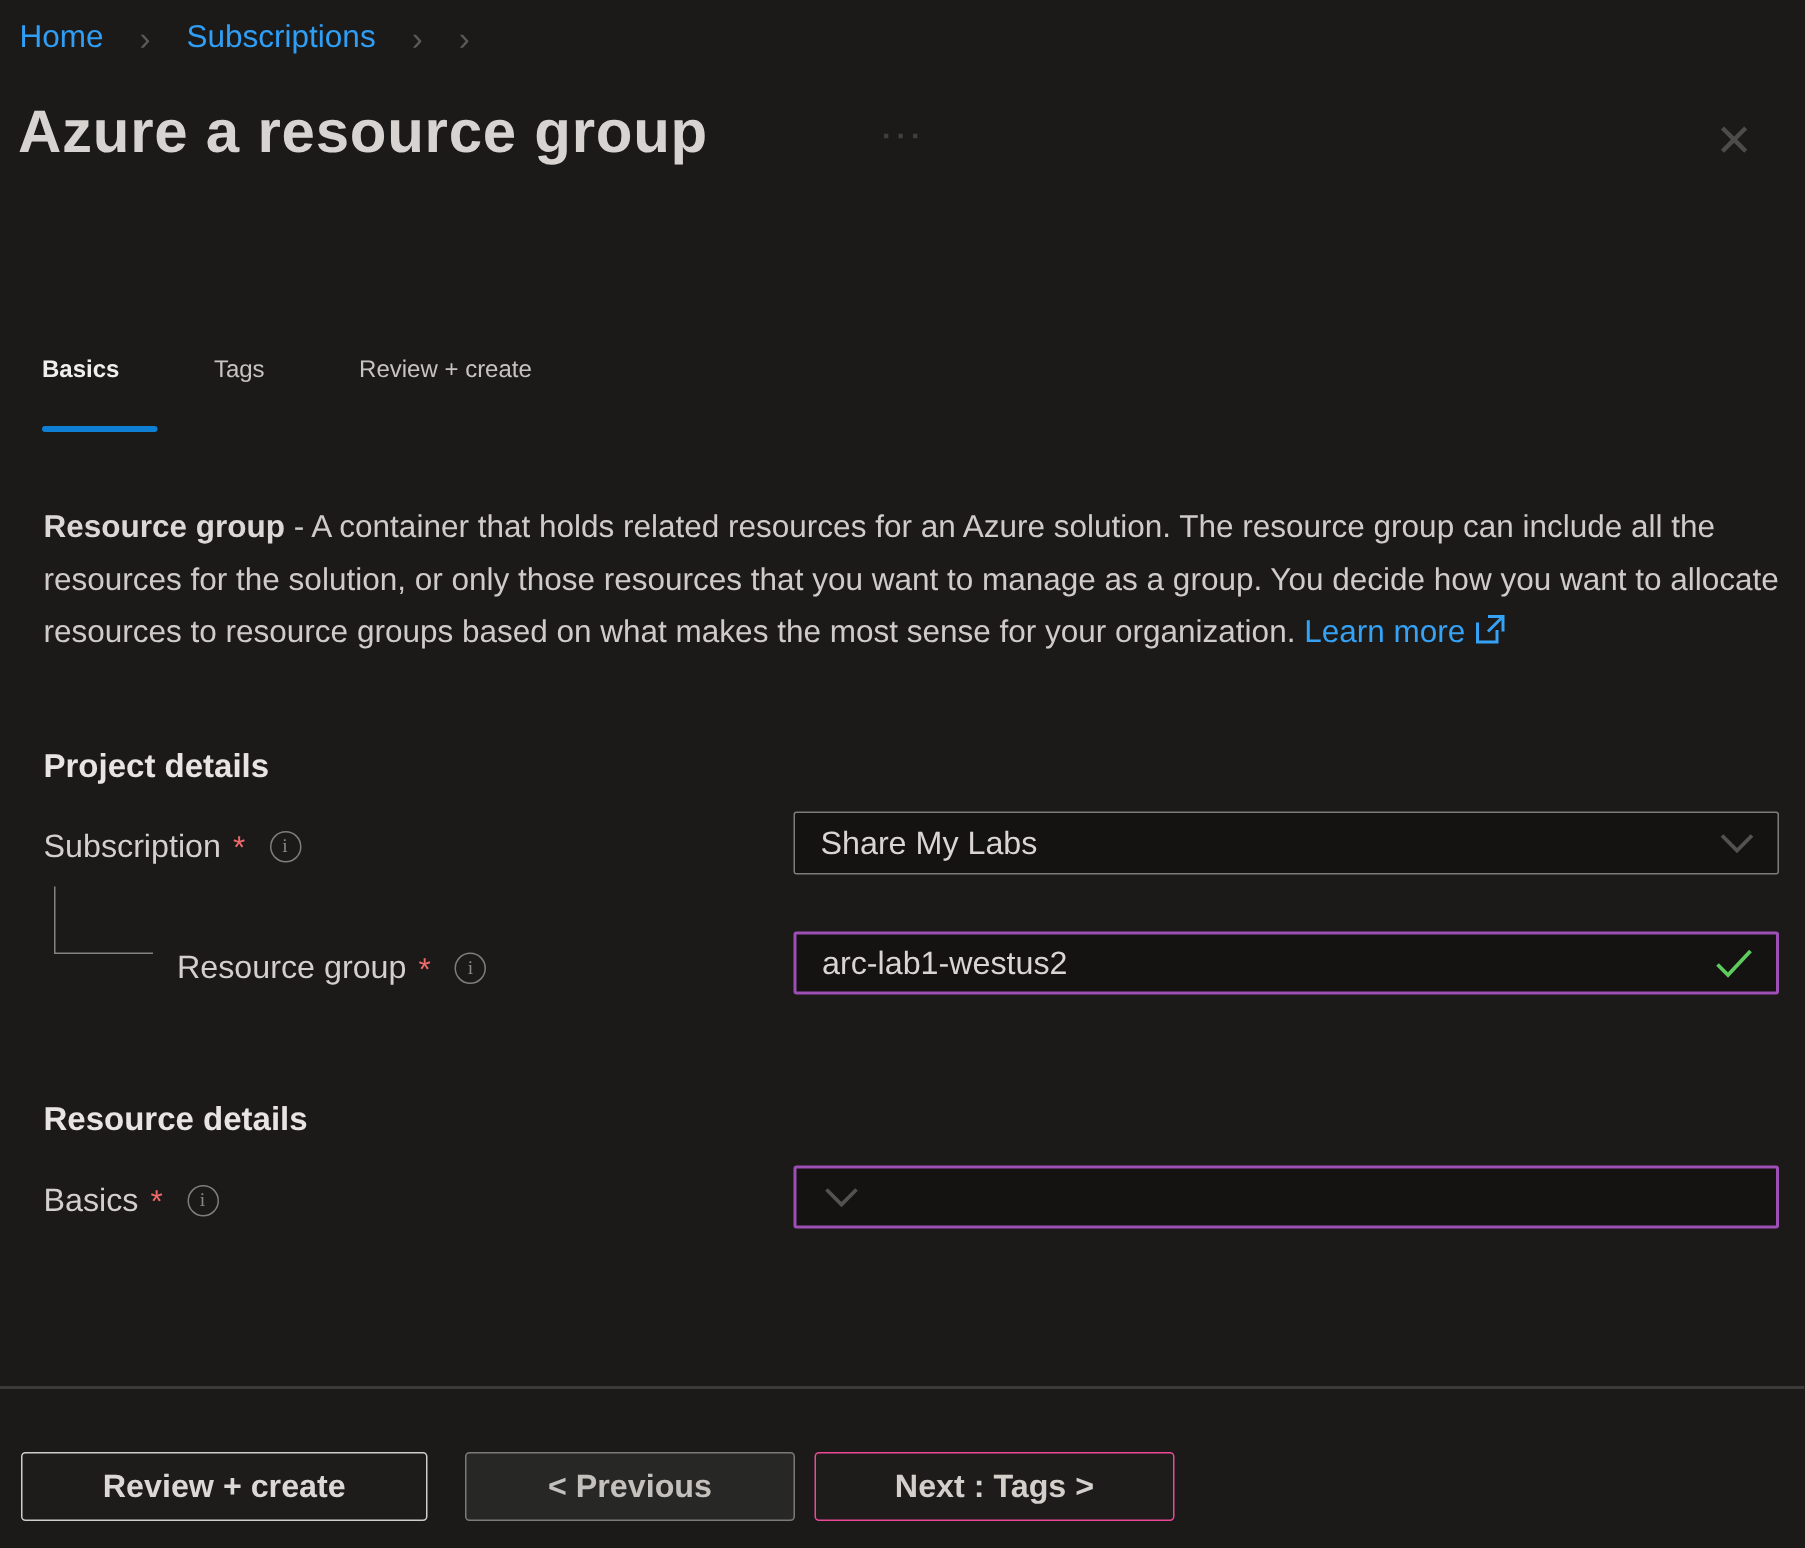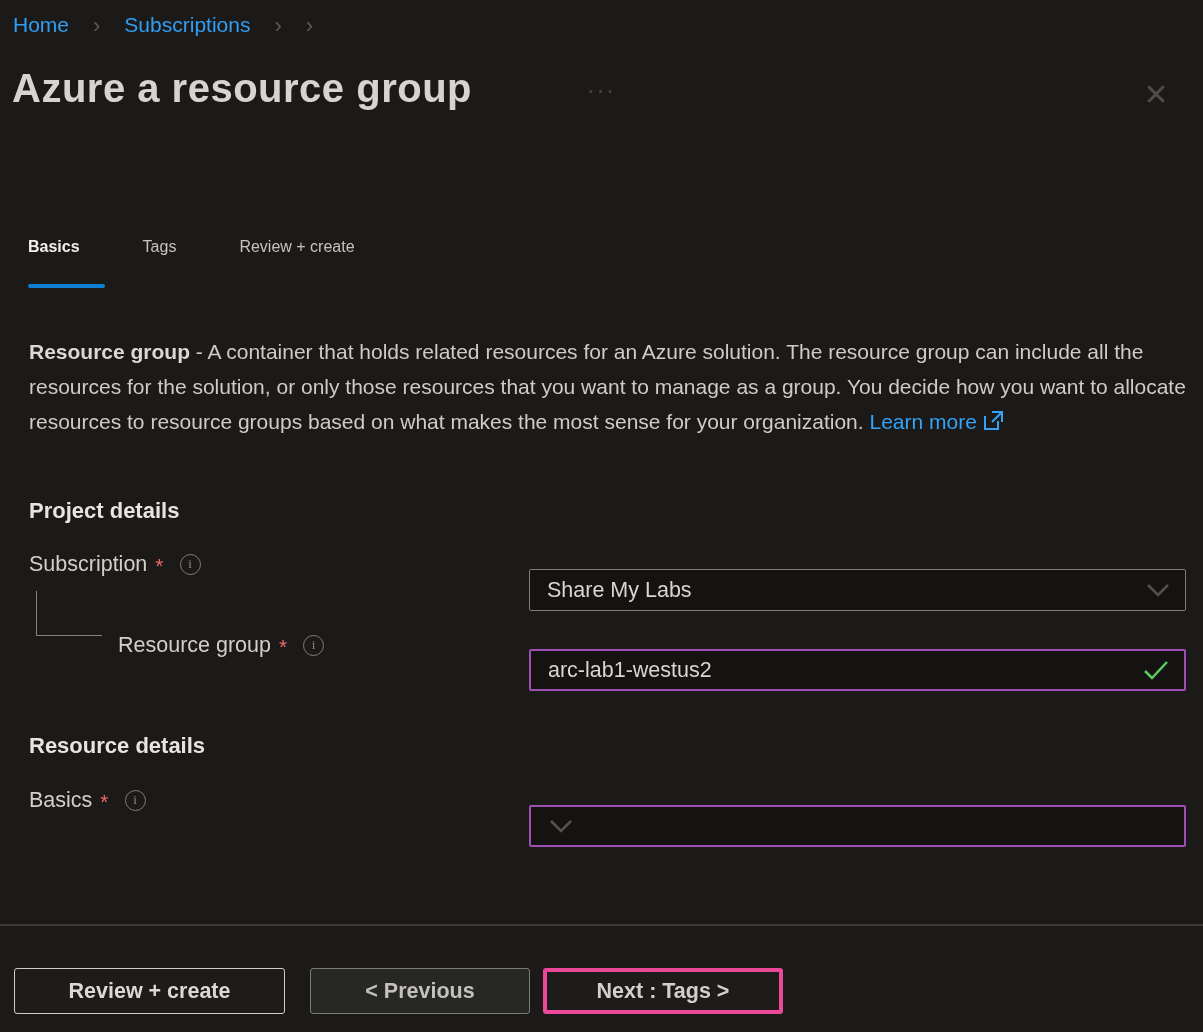--- a/index.html
+++ b/index.html
@@ -89,21 +89,20 @@
   }
 
   
   .field {
     left: 529px; width: 657px; height: 42px;
     background: #141312;
     display: flex; align-items: center;
     padding: 0 14px 0 17px;
     font-size: 21.5px; color: #d8d5d2;
     border-radius: 2px;
-    margin-top: 28px;
   }
   .field .value { flex: 1; }
   .f-subscription { top: 541px; border: 1px solid #7e7c79; cursor: pointer; }
   .f-resource-group { top: 621px; border: 2px solid #9d4fb3; }
   .f-region { top: 777px; border: 2px solid #9d4fb3; cursor: pointer; }
   .field input {
     flex: 1; background: transparent; border: none; outline: none;
     font-family: "Liberation Sans", sans-serif;
     font-size: 21.5px; color: #d8d5d2; height: 100%;
   }
@@ -112,21 +111,21 @@
   
   .divider { top: 924px; left: 0; width: 1203px; height: 2px; background: #3c3b39; }
   .btn {
     top: 968px; height: 46px;
     display: flex; align-items: center; justify-content: center;
     font-size: 21.5px; border-radius: 3px; cursor: pointer;
     background: #1d1c1b;
   }
   .btn-review { left: 14px; width: 271px; border: 1.5px solid #cfcdc9; color: #dbd8d5; font-weight: bold; }
   .btn-previous { left: 310px; width: 220px; border: 1px solid #7c7a76; color: #c4c1bd; background: #272726; font-weight: bold; }
-  .btn-next { left: 543px; width: 240px; border: 4px solid #ec4899; color: #d3d0cc; font-weight: bold; }
+  .btn-next { left: 543px; width: 240px; border: 1px solid #ec4899; color: #d3d0cc; font-weight: bold; }
 </style>
 </head>
 <body>
 
 <nav class="abs breadcrumb">
   <span class="crumb">Home</span>
   <span class="crumb-sep">›</span>
   <span class="crumb">Subscriptions</span>
   <span class="crumb-sep">›</span>
   <span class="crumb-sep">›</span>

